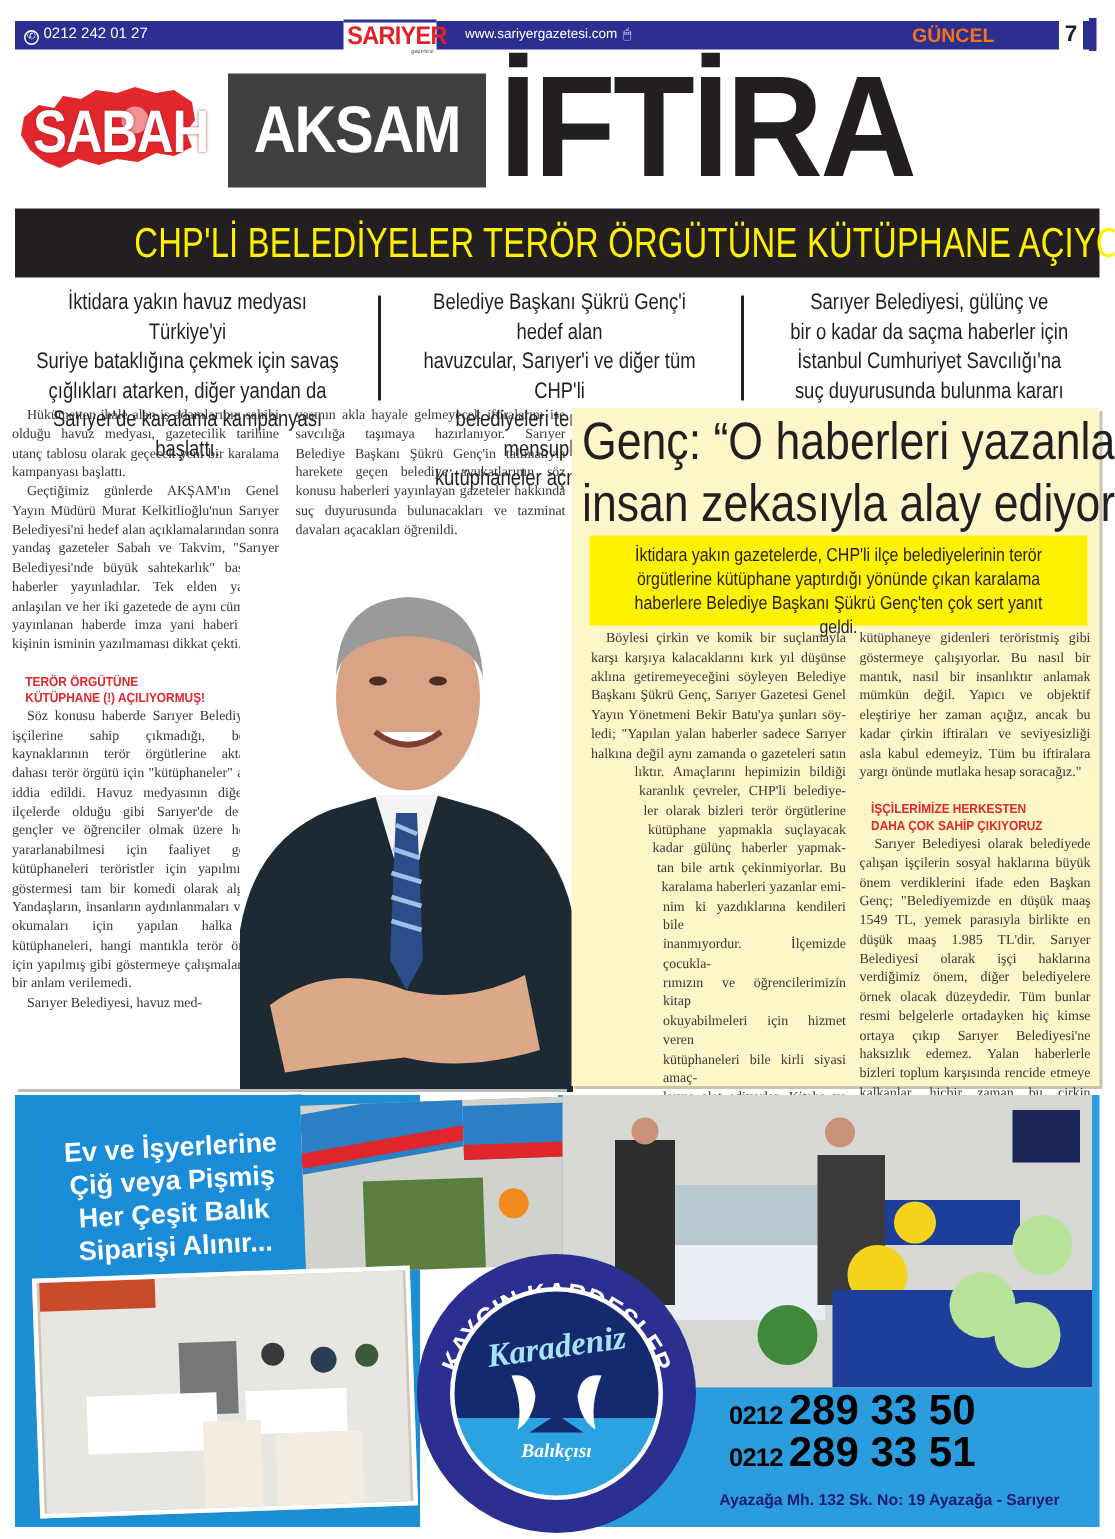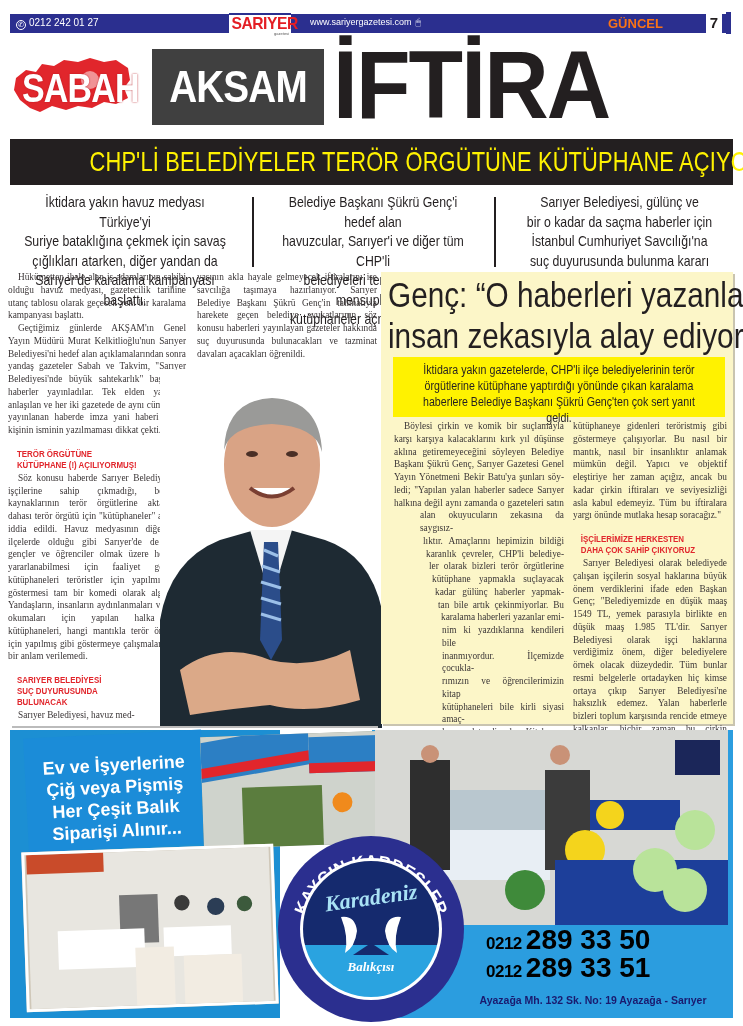--- a/index.html
+++ b/index.html
@@ -130,25 +130,20 @@
   </div>
 
 <div class="col-left body-text">
   <p>Hükümetten ihale alan iş adamlarının sahibi olduğu havuz medyası, gazetecilik tarihine utanç tablosu olarak geçecek yeni bir karalama kampanyası başlattı.</p>
   <p>Geçtiğimiz günlerde AKŞAM'ın Genel Yayın Müdürü Murat Kelkitlioğlu'nun Sarıyer Belediyesi'ni hedef alan açıklamalarından sonra yandaş gazeteler Sabah ve Takvim, "Sarıyer Belediyesi'nde büyük sahtekarlık" başlığıyla haberler yayınladılar. Tek elden yazıldığı anlaşılan ve her iki gazetede de aynı cümlelerle yayınlanan haberde imza yani haberi yazan kişinin isminin yazılmaması dikkat çekti.</p>
   <div class="subhead">
     <div>TERÖR ÖRGÜTÜNE</div>
     <div>KÜTÜPHANE (!) AÇILIYORMUŞ!</div>
   </div>
   <p>Söz konusu haberde Sarıyer Belediyesi'nin işçilerine sahip çıkmadığı, belediye kaynaklarının terör örgütlerine aktarıldığı dahası terör örgütü için "kütüphaneler" açıldığı iddia edildi. Havuz medyasının diğer tüm ilçelerde olduğu gibi Sarıyer'de de başta gençler ve öğrenciler olmak üzere herkesin yararlanabilmesi için faaliyet gösteren kütüphaneleri teröristler için yapılmış gibi göstermesi tam bir komedi olarak algılandı. Yandaşların, insanların aydınlanmaları ve kitap okumaları için yapılan halka açık kütüphaneleri, hangi mantıkla terör örgütleri için yapılmış gibi göstermeye çalışmalarına ise bir anlam verilemedi.</p>
-  <div class="subhead">
-    <div>SARIYER BELEDİYESİ</div>
-    <div>SUÇ DUYURUSUNDA</div>
-    <div>BULUNACAK</div>
-  </div>
   <p>Sarıyer Belediyesi, havuz med-</p>
 </div>
 <div class="col-mid body-text">
   <p style="text-indent:0">yasının akla hayale gelmeyecek iftiralarını ise savcılığa taşımaya hazırlanıyor. Sarıyer Belediye Başkanı Şükrü Genç'in talimatıyla harekete geçen belediye avukatlarının söz konusu haberleri yayınlayan gazeteler hakkında suç duyurusunda bulunacakları ve tazminat davaları açacakları öğrenildi.</p>
 </div>
 
 <svg class="portrait" viewBox="0 0 222 358">
   <rect width="222" height="358" fill="#ffffff"></rect>
   <path d="M0 358 L0 250 Q10 190 60 170 L95 160 L130 160 L165 170 Q210 185 222 240 L222 358 Z" fill="#1e2a33"></path>
   <path d="M90 160 L111 230 L132 160 Z" fill="#f4f4f4"></path>
@@ -173,31 +168,31 @@
 haberlere Belediye Başkanı Şükrü Genç'ten çok sert yanıt geldi.</span>
   </div>
   <div class="col-y1 body-text" id="ycol1">
       <span class="yline" style="padding-left: 0px; text-align: center; text-align-last: justify; text-indent: 10px;">Böylesi çirkin ve komik bir suçlamayla</span>
       <span class="yline" style="padding-left: 0px; text-align: justify; text-align-last: justify;">karşı karşıya kalacaklarını kırk yıl düşünse</span>
       <span class="yline" style="padding-left: 0px; text-align: justify; text-align-last: justify;">aklına getiremeyeceğini söyleyen Belediye</span>
       <span class="yline" style="padding-left: 0px; text-align: justify; text-align-last: justify;">Başkanı Şükrü Genç, Sarıyer Gazetesi Genel</span>
       <span class="yline" style="padding-left: 0px; text-align: justify; text-align-last: justify;">Yayın Yönetmeni Bekir Batu'ya şunları söy-</span>
       <span class="yline" style="padding-left: 0px; text-align: justify; text-align-last: justify;">ledi; "Yapılan yalan haberler sadece Sarıyer</span>
       <span class="yline" style="padding-left: 0px; text-align: justify; text-align-last: justify;">halkına değil aynı zamanda o gazeteleri satın</span>
-      <span class="yline" style="padding-left: 26px; text-align: justify; text-align-last: justify;">alan okuyucuların zekasına da saygısız-</span>
       <span class="yline" style="padding-left: 29px; text-align: justify; text-align-last: justify;">lıktır. Amaçlarını hepimizin bildiği</span>
       <span class="yline" style="padding-left: 32px; text-align: justify; text-align-last: justify;">karanlık çevreler, CHP'li belediye-</span>
       <span class="yline" style="padding-left: 35px; text-align: justify; text-align-last: justify;">ler olarak bizleri terör örgütlerine</span>
       <span class="yline" style="padding-left: 38px; text-align: justify; text-align-last: justify;">kütüphane yapmakla suçlayacak</span>
       <span class="yline" style="padding-left: 41px; text-align: justify; text-align-last: justify;">kadar gülünç haberler yapmak-</span>
       <span class="yline" style="padding-left: 44px; text-align: justify; text-align-last: justify;">tan bile artık çekinmiyorlar. Bu</span>
       <span class="yline" style="padding-left: 47px; text-align: justify; text-align-last: justify;">karalama haberleri yazanlar emi-</span>
       <span class="yline" style="padding-left: 48px; text-align: justify; text-align-last: justify;">nim ki yazdıklarına kendileri bile</span>
       <span class="yline" style="padding-left: 48px; text-align: justify; text-align-last: justify;">inanmıyordur. İlçemizde çocukla-</span>
       <span class="yline" style="padding-left: 48px; text-align: justify; text-align-last: justify;">rımızın ve öğrencilerimizin kitap</span>
+      <span class="yline" style="padding-left: 48px; text-align: justify; text-align-last: justify;">okuyabilmeleri için hizmet veren</span>
       <span class="yline" style="padding-left: 48px; text-align: justify; text-align-last: justify;">kütüphaneleri bile kirli siyasi amaç-</span>
       <span class="yline" style="padding-left: 48px; text-align: justify; text-align-last: justify;">larına alet ediyorlar. Kitaba ve kitap</span>
       <span class="yline" style="padding-left: 48px; text-align: justify; text-align-last: justify;">okuyana karşı bu nefreti anlamak</span>
       <span class="yline" style="padding-left: 48px; text-align: justify; text-align-last: justify;">mümkün değil. Bizler çocuklarımı-</span>
       <span class="yline" style="padding-left: 48px; text-align: justify; text-align-last: justify;">za ve gençlerimize kitap ve kütüp-</span>
       <span class="yline" style="padding-left: 48px; text-align: justify; text-align-last: justify;">hane sevgisi aşılamaya çalışır-</span>
       <span class="yline" style="padding-left: 48px; text-align: justify; text-align-last: justify;">ken, onlar kitap okuyanları ve</span>
     </div>
   <div class="col-y2 body-text">
     <p style="text-indent:0">kütüphaneye gidenleri teröristmiş gibi göstermeye çalışıyorlar. Bu nasıl bir mantık, nasıl bir insanlıktır anlamak mümkün değil. Yapıcı ve objektif eleştiriye her zaman açığız, ancak bu kadar çirkin iftiraları ve seviyesizliği asla kabul edemeyiz. Tüm bu iftiralara yargı önünde mutlaka hesap soracağız."</p>

